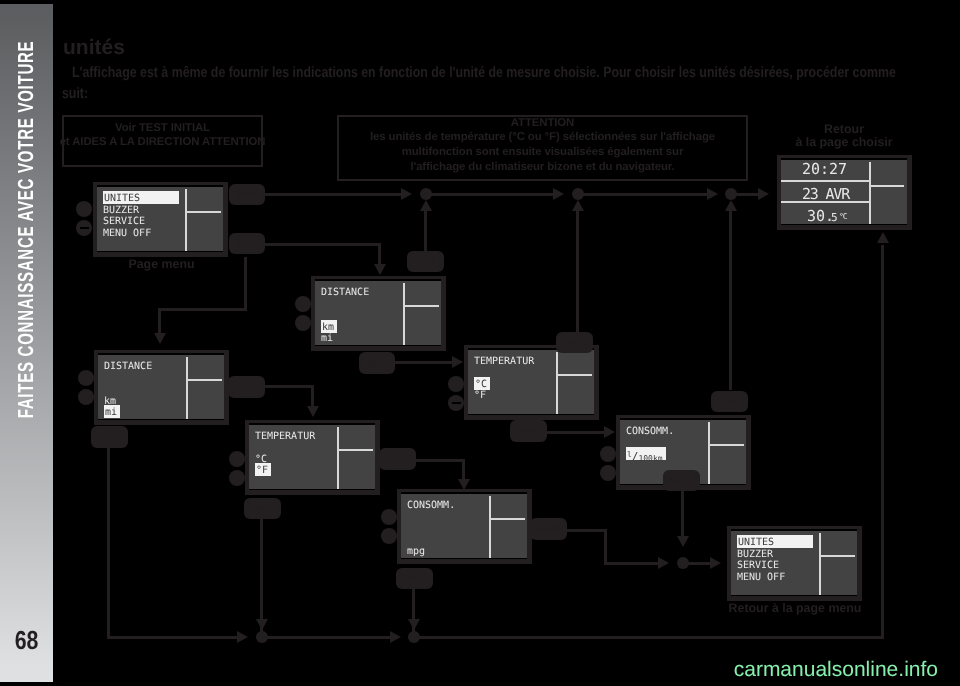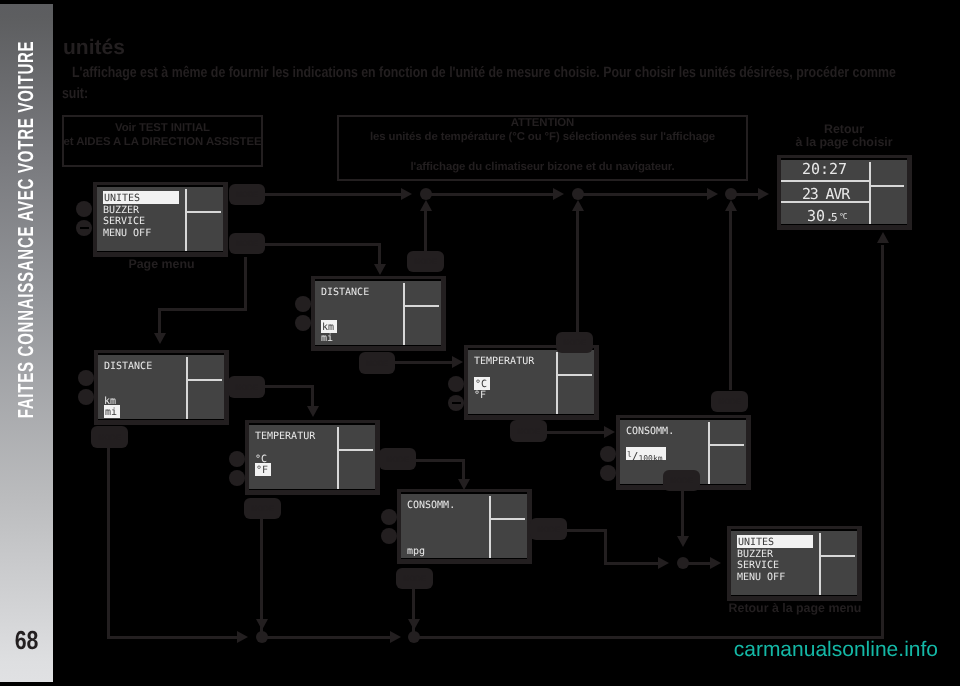--- a/index.html
+++ b/index.html
@@ -9,21 +9,21 @@
   #page{position:relative;width:960px;height:686px;}
   .sidebar{position:absolute;left:0;top:4px;width:53px;height:678px;
     background:linear-gradient(to bottom,#5c5d60 0%,#5d5e60 2%,#78797d 22%,#94969a 44%,#bbbcbe 73%,#dedfe1 97%,#e0e1e3 100%);}
   .sidetext{position:absolute;left:0;top:39px;width:53px;height:372px;
     display:flex;align-items:center;justify-content:center;}
   .sidetext span{transform:rotate(-90deg) scaleY(1.45);white-space:nowrap;color:#fff;
     font-weight:bold;font-size:15px;letter-spacing:0.75px;}
   .pagenum{position:absolute;left:0;top:623px;width:53px;text-align:center;
     color:#231f20;font-weight:bold;font-size:26px;line-height:26px;
     transform:scaleX(0.82);}
-  .wm{position:absolute;right:22px;bottom:24px;color:#14b8a6;font-size:21px;}
+  .wm{position:absolute;right:22px;bottom:4px;color:#86efac;font-size:21px;}
 
   
   .disp{position:absolute;width:135px;height:75px;background:#231f20;
         box-sizing:border-box;padding:3px 5px 5px 4px;}
   .disp .scr{position:relative;width:126px;height:67px;background:#434343;
         border-top:2px solid #000;border-bottom:1px solid #000;box-sizing:border-box;overflow:hidden;}
   .disp .vdiv{position:absolute;top:2px;bottom:-1px;width:2px;background:#d8d8d8;}
   .disp .hdiv{position:absolute;height:2px;background:#d8d8d8;}
   .lcd{position:absolute;color:#e8e8e8;font-family:"DejaVu Sans Mono",monospace;
        white-space:pre;letter-spacing:0px;font-size:10px;line-height:11px;height:11px;}
@@ -73,25 +73,26 @@
       <span>FAITES CONNAISSANCE AVEC VOTRE VOITURE</span>
     </div>
     <div class="pagenum">68</div>
   </div>
 
   <div class="h1" style="left:63px;top:36px;">unités</div>
   <div class="body" style="left:62px;top:62px;width:1022px;text-indent:12px;">L'affichage est à même de fournir les indications en fonction de l'unité de mesure choisie. Pour choisir les unités désirées, procéder comme suit:</div>
 
   <div class="boxo" style="left:62px;top:115px;width:201px;height:52px;"></div>
   <div class="boxt" style="left:62px;top:122px;width:201px;">Voir TEST INITIAL</div>
-  <div class="boxt" style="left:57px;top:136px;width:211px;">et AIDES A LA DIRECTION ASSISTEE</div>
+  <div class="boxt" style="left:57px;top:136px;width:211px;">et AIDES A LA DIRECTION ATTENTION</div>
 
   <div class="boxo" style="left:337px;top:115px;width:411px;height:66px;"></div>
   <div class="boxt" style="left:337px;top:131px;width:411px;">les unités de température (°C ou °F) sélectionnées sur l'affichage</div>
   <div class="boxt" style="left:337px;top:117px;width:411px;">ATTENTION</div>
+  <div class="boxt" style="left:337px;top:146px;width:411px;">multifonction sont ensuite visualisées également sur</div>
   <div class="boxt" style="left:337px;top:161px;width:411px;">l'affichage du climatiseur bizone et du navigateur.</div>
 
   <div class="cap" style="left:99px;top:257px;width:125px;">Page menu</div>
   <div class="cap" style="left:779px;top:122px;width:130px;">Retour</div>
   <div class="cap" style="left:779px;top:135px;width:130px;">à la page choisir</div>
   <div class="cap" style="left:712px;top:601px;width:166px;">Retour à la page menu</div>
 
   <div class="ln lnh" style="left:264px;top:193px;width:138px;"></div>
   <div class="arr r" style="left:401px;top:188px;"></div>
   <div class="dot" style="left:420px;top:188px;"></div>

